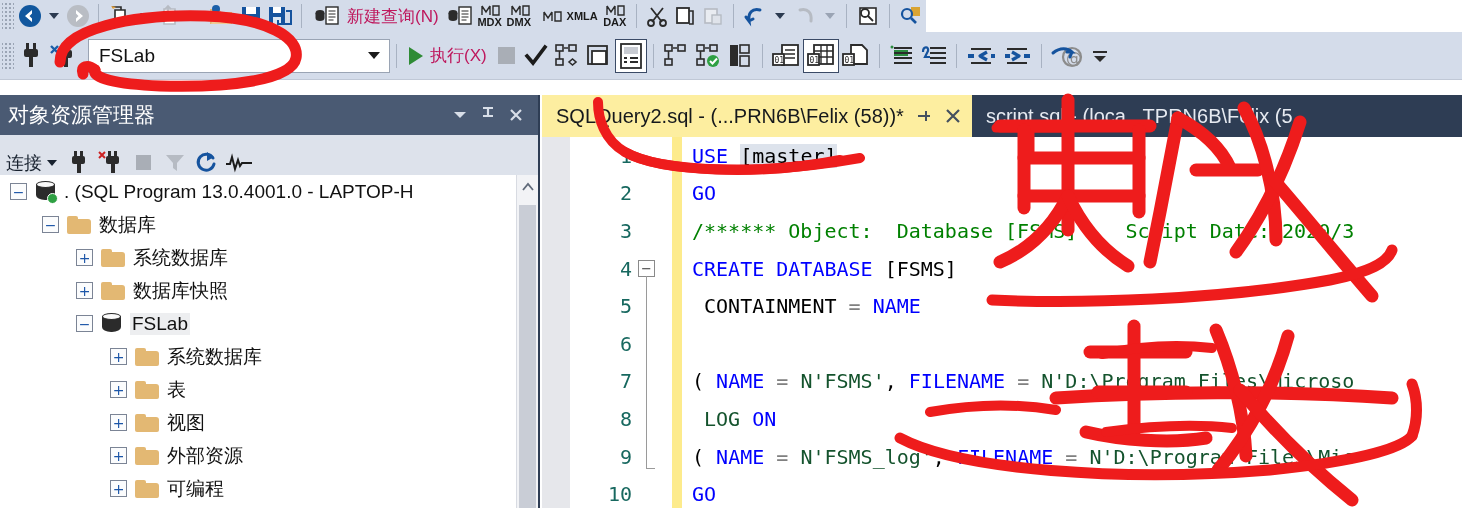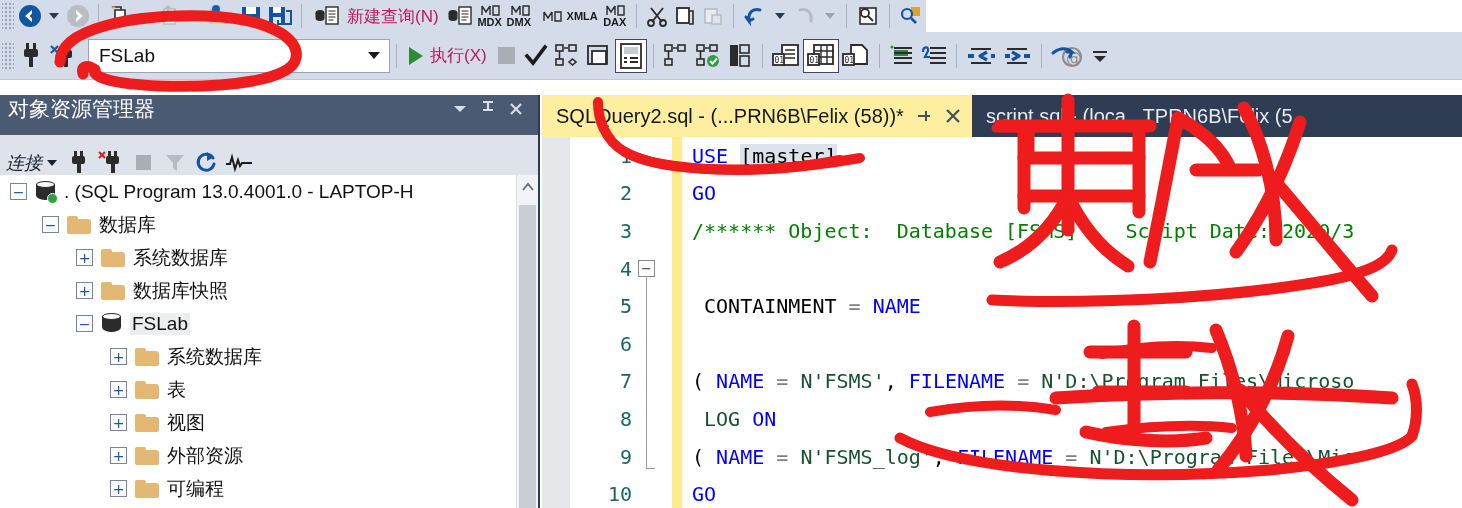--- a/index.html
+++ b/index.html
@@ -108,42 +108,41 @@
   #object-explorer {
     position: absolute;
     left: 0; top: 95px;
     width: 540px; height: 413px;
     background: #eef1f6;
     border-right: 2px solid #2e3d54;
   }
   #oe-title {
     height: 40px;
     background: #4a5a73;
-    display: flex; 
+    display: flex; align-items: center;
     padding: 0 8px;
   }
   #oe-title .t {
     flex: 1;
     color: #ffffff;
     font-size: 21px;
     white-space: nowrap;
   }
   #oe-title .ctl {
     width: 28px; height: 28px;
     display: flex; align-items: center; justify-content: center;
     color: #d8dee8;
     font-size: 18px;
   }
   #oe-toolbar {
     height: 56px;
     background: #dde2eb;
     display: flex; align-items: center;
     padding-left: 6px;
     border-bottom: 1px solid #c3cad6;
-    font-style: italic;
   }
   #oe-toolbar .connect {
     font-size: 18px; color: #18222f;
     display: flex; align-items: center;
     margin-right: 6px;
   }
   .oe-ic {
     width: 32px; height: 32px;
     display: flex; align-items: center; justify-content: center;
     position: relative;
@@ -859,21 +858,21 @@
     </div>
 
     <div id="code">
       <div id="selection-margin"></div>
       <div id="indicator-margin"></div>
       <div id="changed-bar"></div>
       <div id="code-lines">
           <div class="code-line"><span class="lineno">1</span><span class="codetext"><span class="kw">USE </span><span class="txt hl">[master]</span></span></div>
           <div class="code-line"><span class="lineno">2</span><span class="codetext"><span class="kw">GO</span></span></div>
           <div class="code-line"><span class="lineno">3</span><span class="codetext"><span class="cmt">/****** Object:  Database [FSMS]    Script Date: 2020/3</span></span></div>
-          <div class="code-line"><span class="lineno">4</span><span class="fold-box">−</span></div>
+          <div class="code-line"><span class="lineno">4</span><span class="fold-box">−</span><span class="codetext"><span class="kw">CREATE DATABASE </span><span class="txt">[FSMS]</span></span></div>
           <div class="code-line"><span class="lineno">5</span><span class="codetext"><span class="txt"> CONTAINMENT </span><span class="op">= </span><span class="kw">NAME</span></span></div>
           <div class="code-line"><span class="lineno">6</span></div>
           <div class="code-line"><span class="lineno">7</span><span class="codetext"><span class="txt">( </span><span class="kw">NAME </span><span class="op">= </span><span class="str">N'FSMS'</span><span class="txt">, </span><span class="kw">FILENAME </span><span class="op">= </span><span class="str">N'D:\Program Files\Microso</span></span></div>
           <div class="code-line"><span class="lineno">8</span><span class="codetext"><span class="pnk"> LOG </span><span class="kw">ON</span></span></div>
           <div class="code-line"><span class="lineno">9</span><span class="codetext"><span class="txt">( </span><span class="kw">NAME </span><span class="op">= </span><span class="str">N'FSMS_log'</span><span class="txt">, </span><span class="kw">FILENAME </span><span class="op">= </span><span class="str">N'D:\Program Files\Mic</span></span></div>
           <div class="code-line"><span class="lineno">10</span><span class="codetext"><span class="kw">GO</span></span></div>
         </div>
     <div class="fold-line" style="top: 138.8px; height: 192px;"></div>
         <div class="fold-end" style="top: 330.8px;"></div>
       </div>

